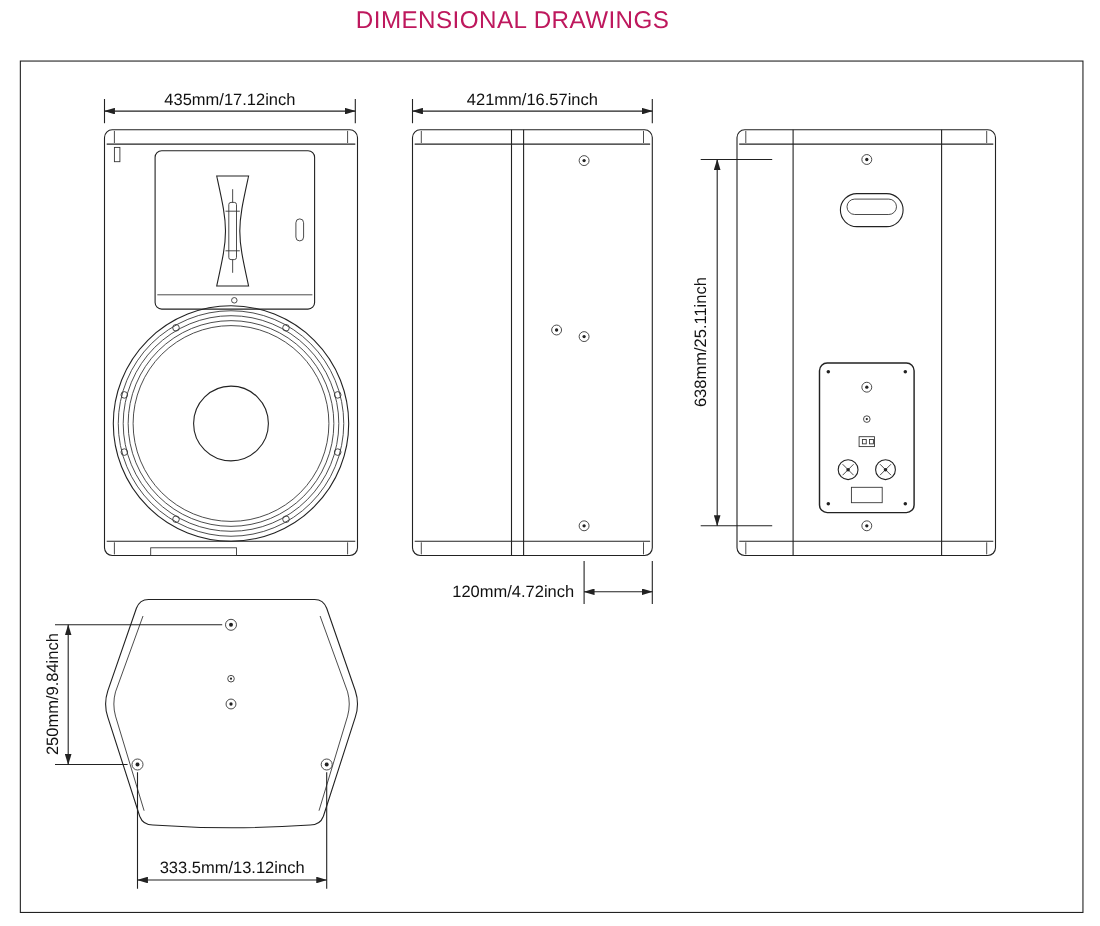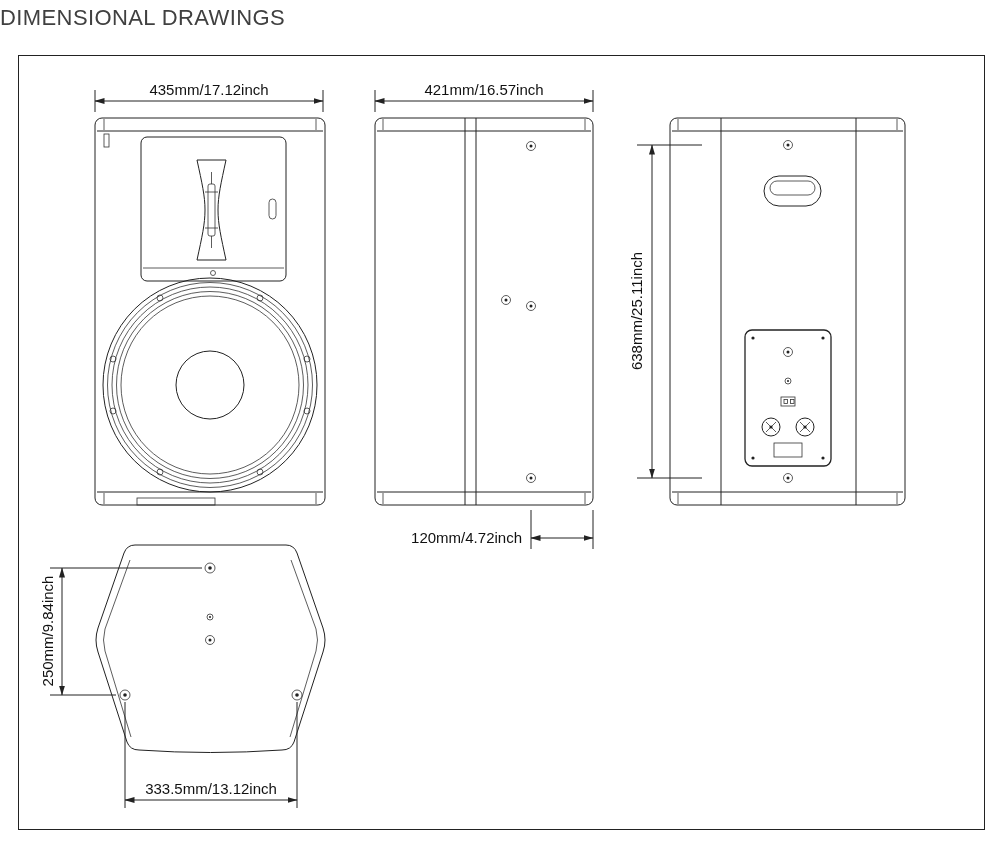--- a/index.html
+++ b/index.html
@@ -1,18 +1,18 @@
 <!DOCTYPE html>
 <html><head>
 <meta charset="utf-8">
 <style>
   html,body{margin:0;padding:0;background:#ffffff;}
   body{width:1000px;height:842px;position:relative;font-family:"Liberation Sans",sans-serif;}
-  .title{position:absolute;top:5px;left:0;width:932px;text-align:left;font-size:22px;
-         letter-spacing:0.4px;color:#404040;}
+  .title{position:absolute;top:5px;left:0;width:932px;text-align:center;font-size:22px;
+         letter-spacing:0.4px;color:#be185d;}
   svg{position:absolute;top:0;left:0;}
   .ln{stroke:#222;stroke-width:1;fill:none;}
   .ln2{stroke:#222;stroke-width:1.3;fill:none;}
   .thin{stroke:#333;stroke-width:0.8;fill:none;}
   .dot{fill:#222;stroke:none;}
   .dim{font-family:"Liberation Sans",sans-serif;font-size:15px;fill:#111;stroke:none;}
 </style>
 </head>
 <body>
 

